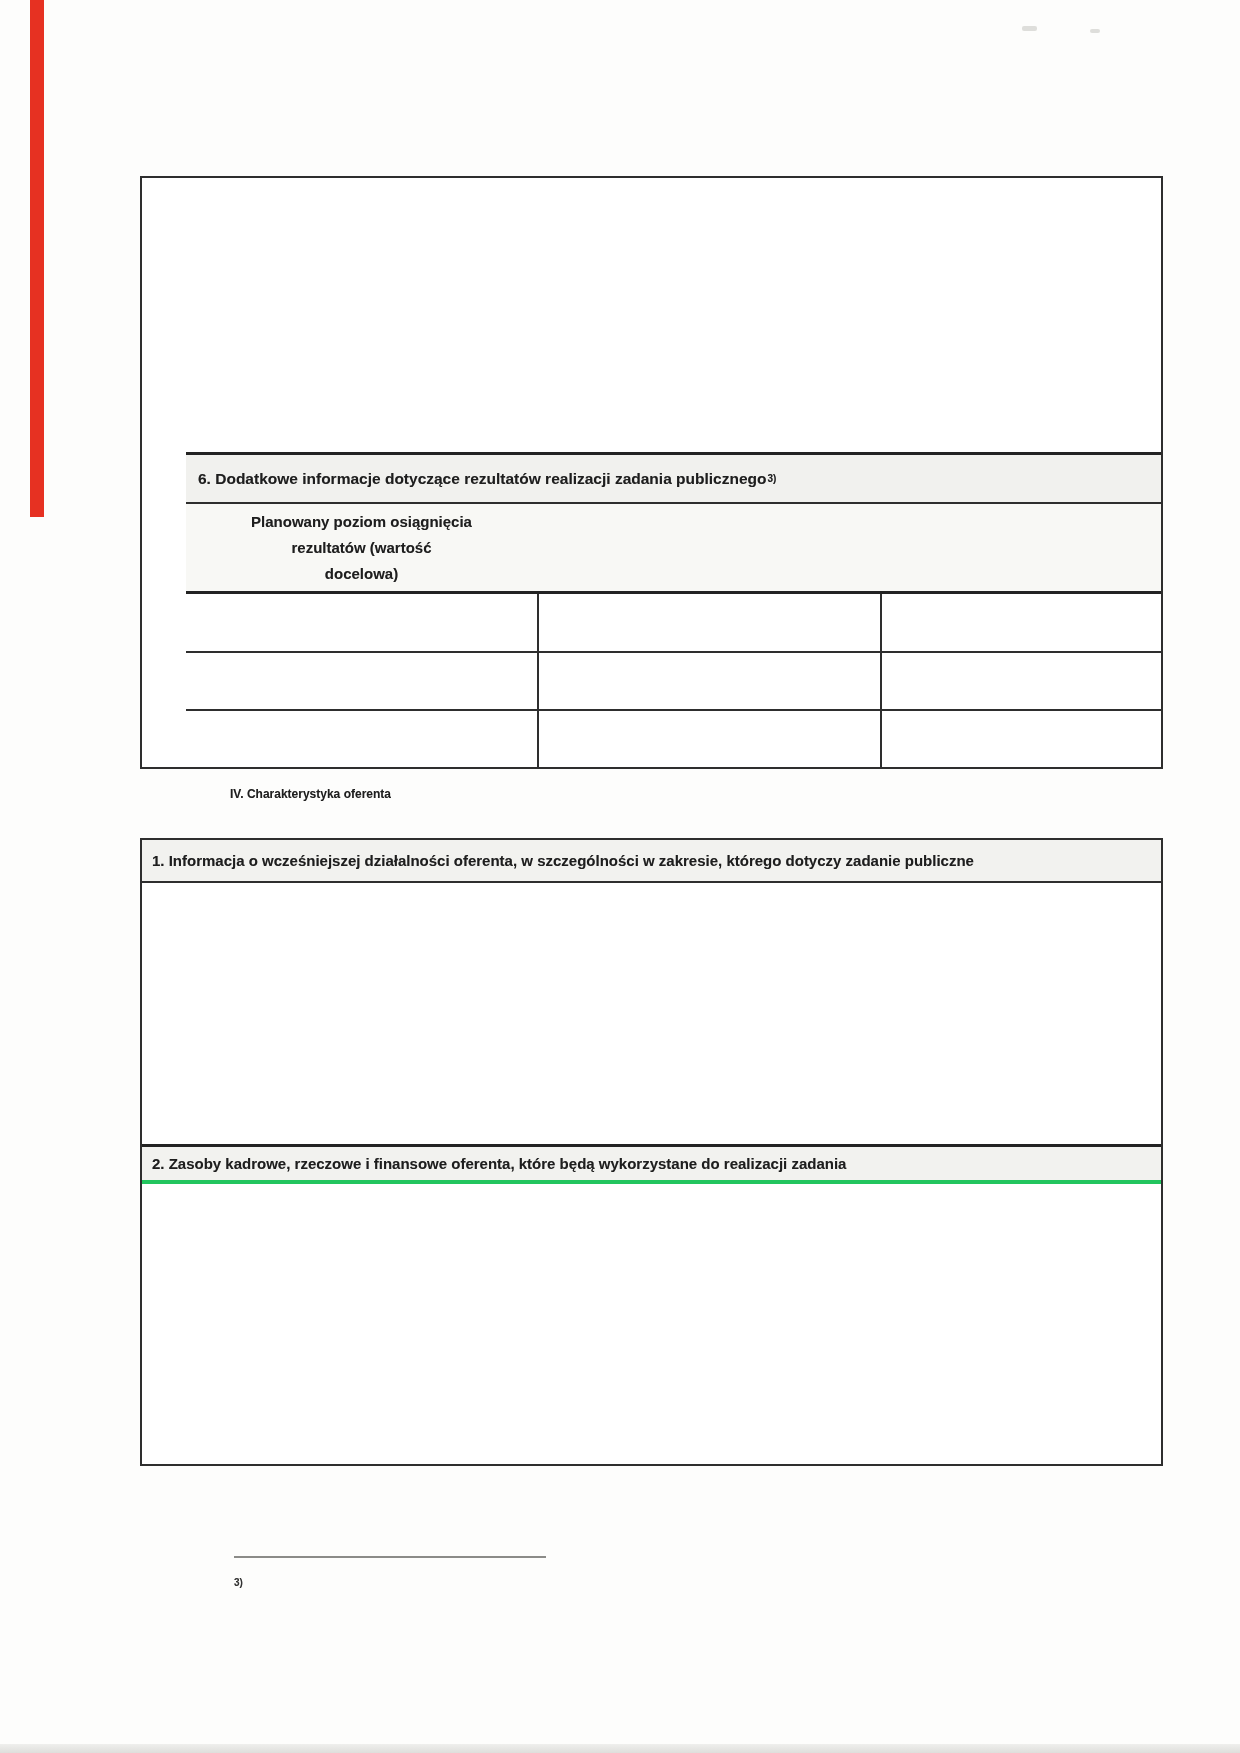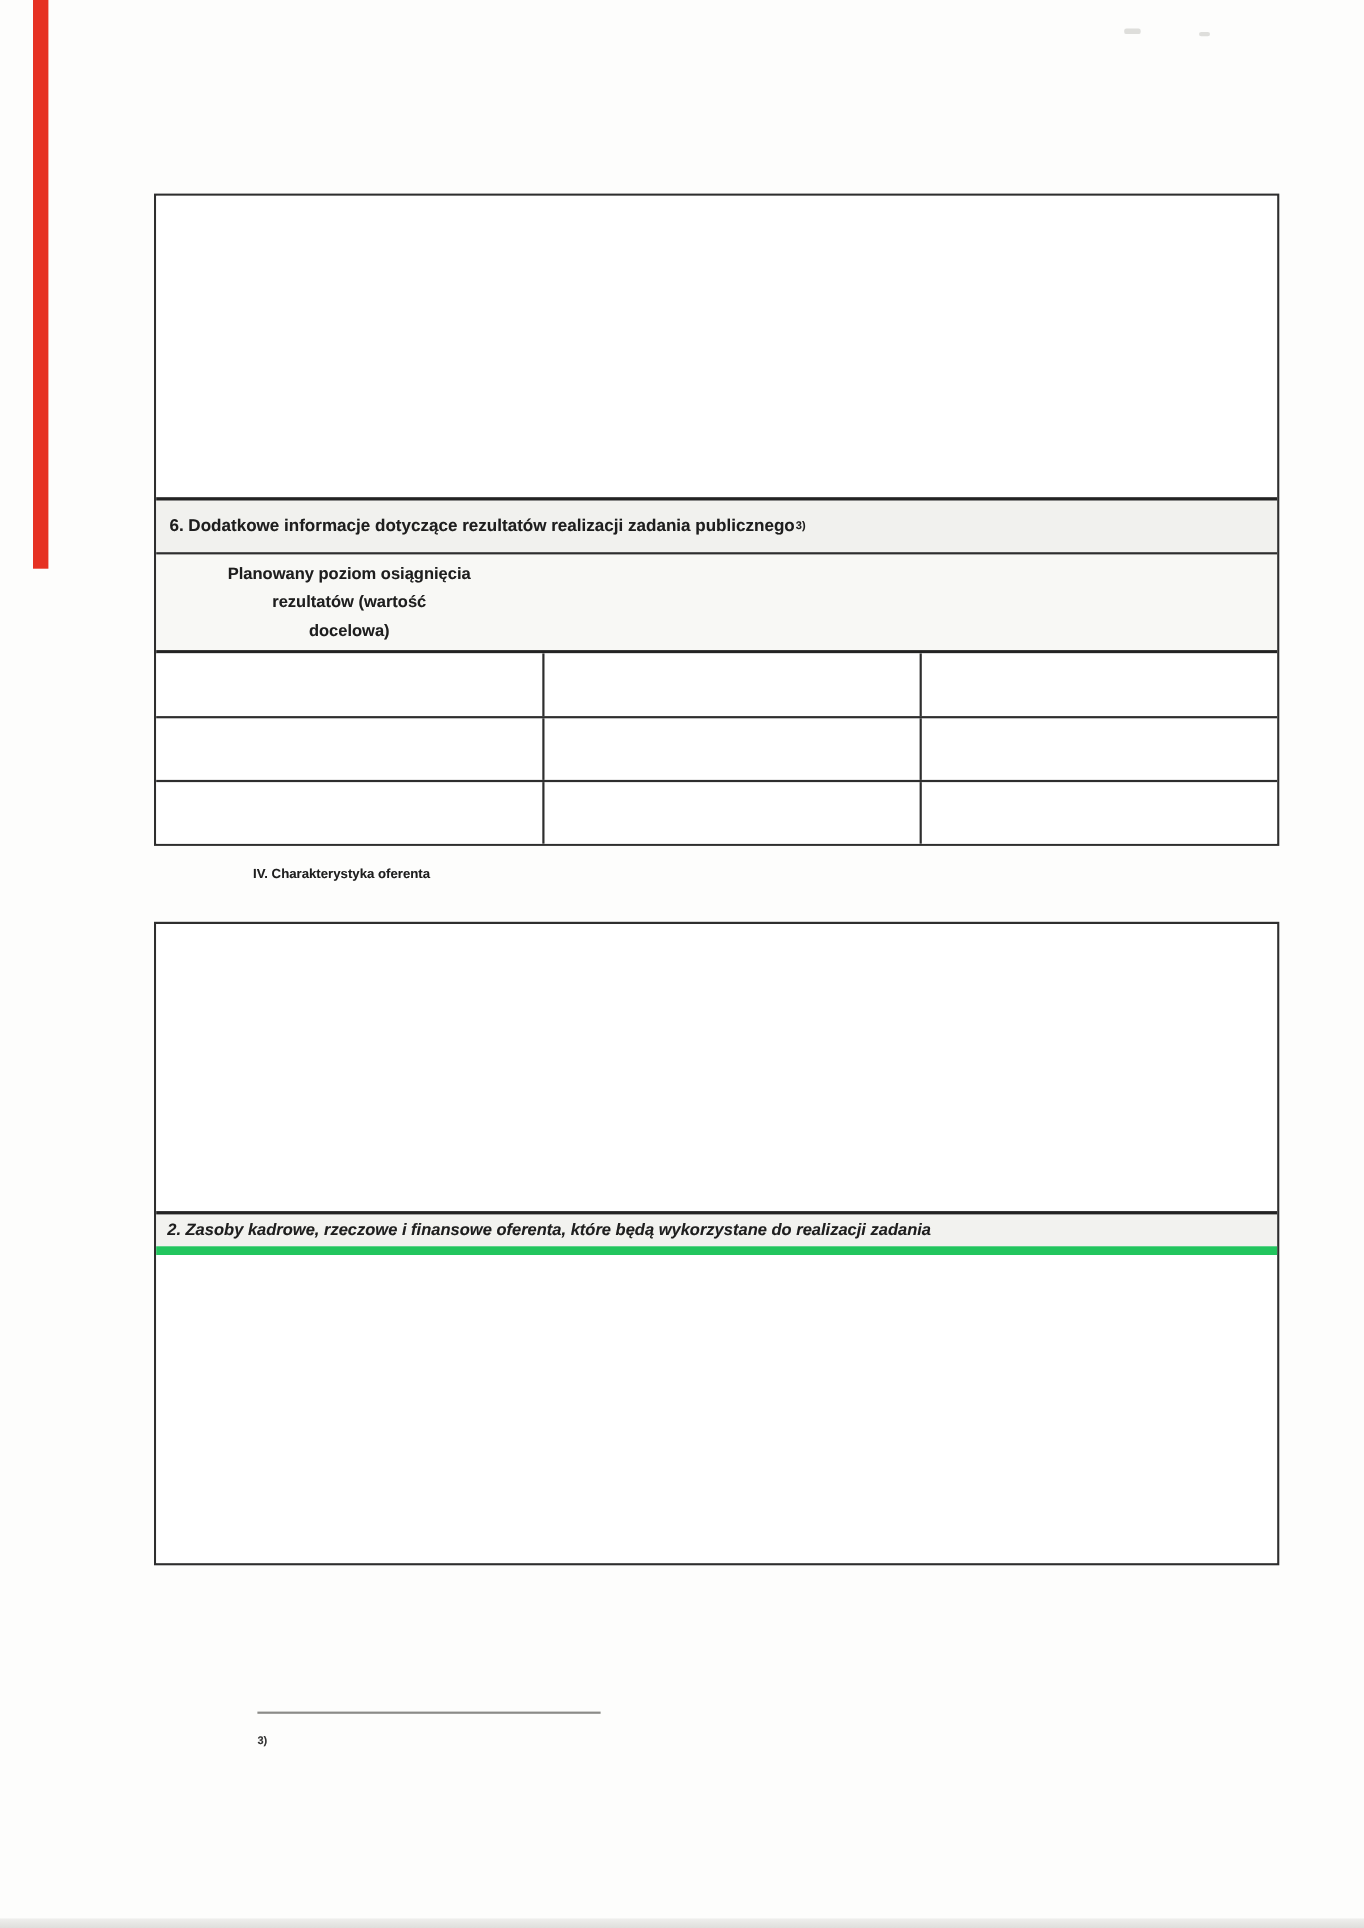--- a/index.html
+++ b/index.html
@@ -19,21 +19,21 @@
   
   .red-stripe { position:absolute; left:30px; top:0; width:14px; height:517px; background:#e63122; }
   .scan-mark { position:absolute; background:#b9b9b4; opacity:.45; border-radius:2px; }
   .mark1 { left:1022px; top:26px; width:15px; height:5px; }
   .mark2 { left:1090px; top:29px; width:10px; height:4px; }
   .bottom-band { position:absolute; left:0; bottom:0; width:100%; height:9px; background:linear-gradient(#efefed,#dededb); }
 
   
   .top-table {
     position:absolute; left:140px; top:176px; width:1023px;
-    border:2px solid #2e2e2e; background:#fff;
+    border:2px solid #2e2e2e; background:#fff;padding-left:44px;
   }
   .empty-top { height:274px; background:#fff; }
   .sec6-title {
     border-top:3px solid #232323;
     height:50px; background:#f1f1ee;
     display:flex; align-items:center;
     padding:0 12px;
     font-weight:bold; font-size:15.5px;
   }
   .sec6-title sup { font-size:10px; line-height:0; margin-left:1px; }
@@ -63,21 +63,21 @@
     position:absolute; left:140px; top:838px; width:1023px;
     border:2px solid #2e2e2e; background:#fff;
   }
   .char-head {
     background:#f2f2ef; font-weight:bold; font-size:15px;
     display:flex; align-items:center; padding:0 10px;
     min-height:43px;
   }
   .s1-head { border-bottom:2px solid #2e2e2e; }
   .s1-body { height:261px; background:#fff; }
-  .s2-head { border-top:3px solid #232323; border-bottom:8px solid #22c55e; min-height:40px;font-style:italic; }
+  .s2-head { border-top:3px solid #232323; border-bottom:4px solid #22c55e; min-height:40px; }
   .s2-body { height:280px; background:#fff; }
 
   
   .heading-v {
     position:absolute; left:230px; top:1496px;
     font-weight:bold; font-size:16px;
   }
   .footnote-rule {
     position:absolute; left:234px; top:1556px; width:312px; height:2px;
     background:#8b8b88;
@@ -129,20 +129,21 @@
     <div class="trow r3">
       <div class="td"></div>
       <div class="td"></div>
       <div class="td"></div>
     </div>
   </div>
 
   <div class="heading-iv">IV. Charakterystyka oferenta</div>
 
   <div class="char-box">
+    <div class="char-head s1-head">1. Informacja o wcześniejszej działalności oferenta, w szczególności w zakresie, którego dotyczy zadanie publiczne</div>
     <div class="s1-body"></div>
     <div class="char-head s2-head">2. Zasoby kadrowe, rzeczowe i finansowe oferenta, które będą wykorzystane do realizacji zadania</div>
     <div class="s2-body"></div>
   </div>
 
 
   <div class="footnote-rule"></div>
 
   <div class="footnote">
     <span class="fn-ref">3)</span>

